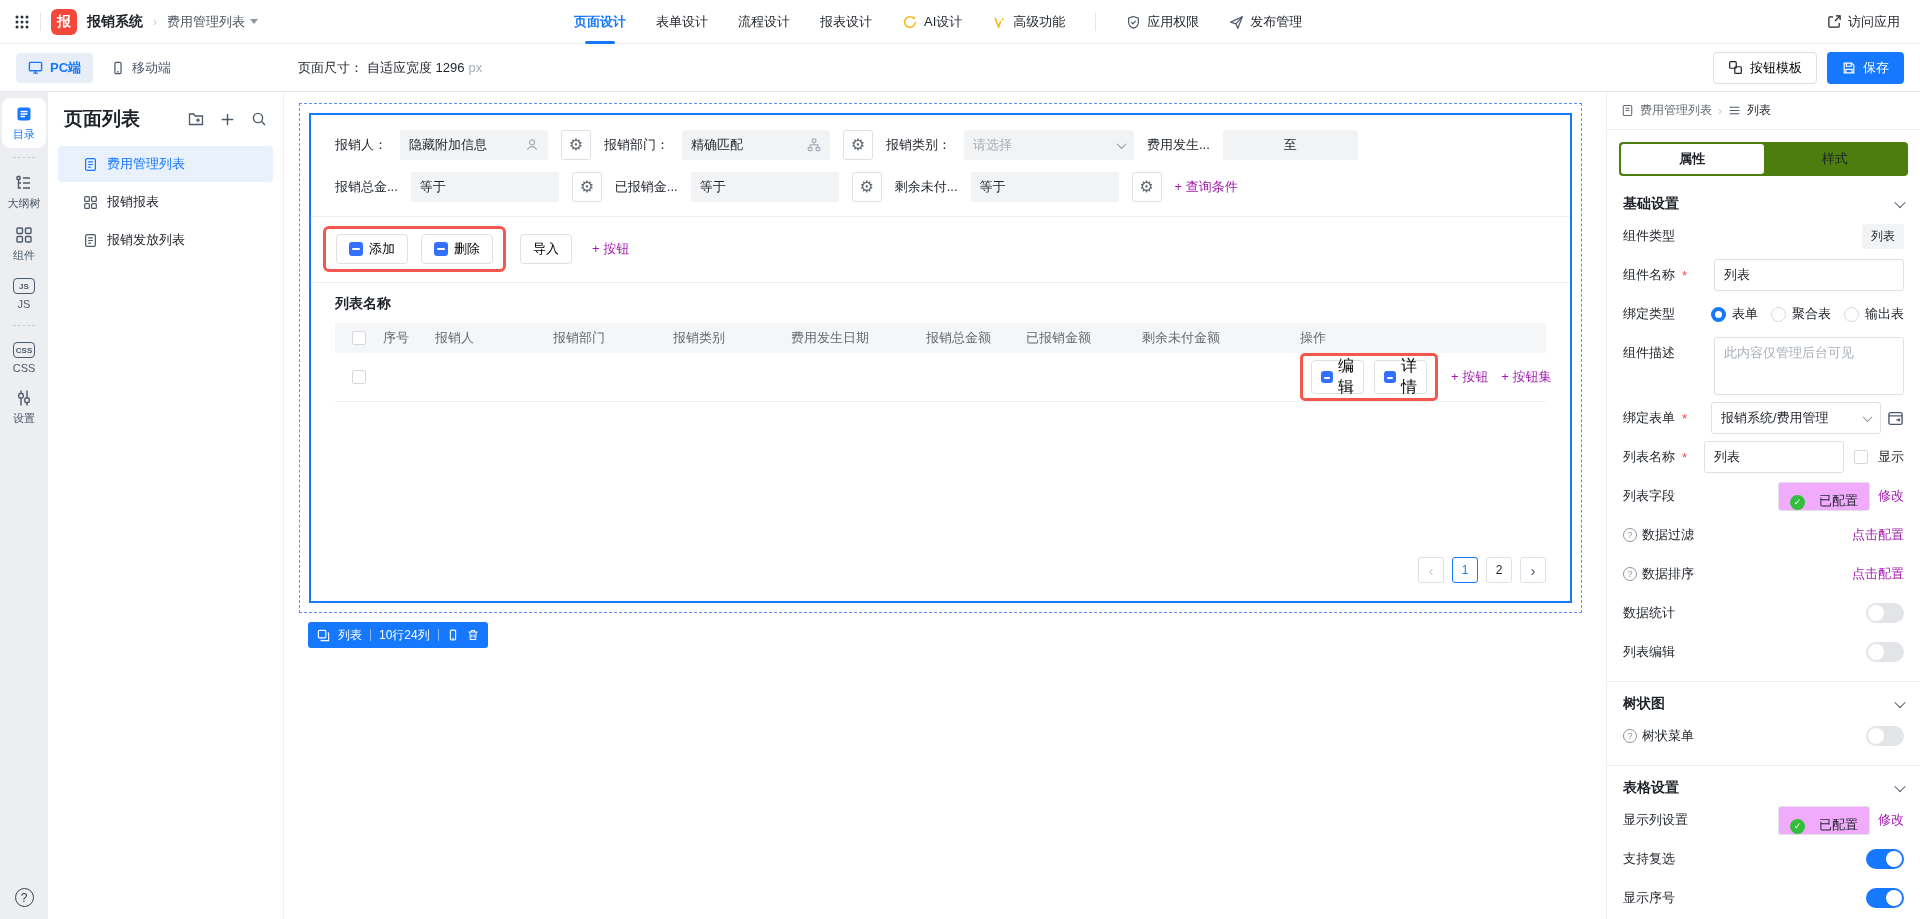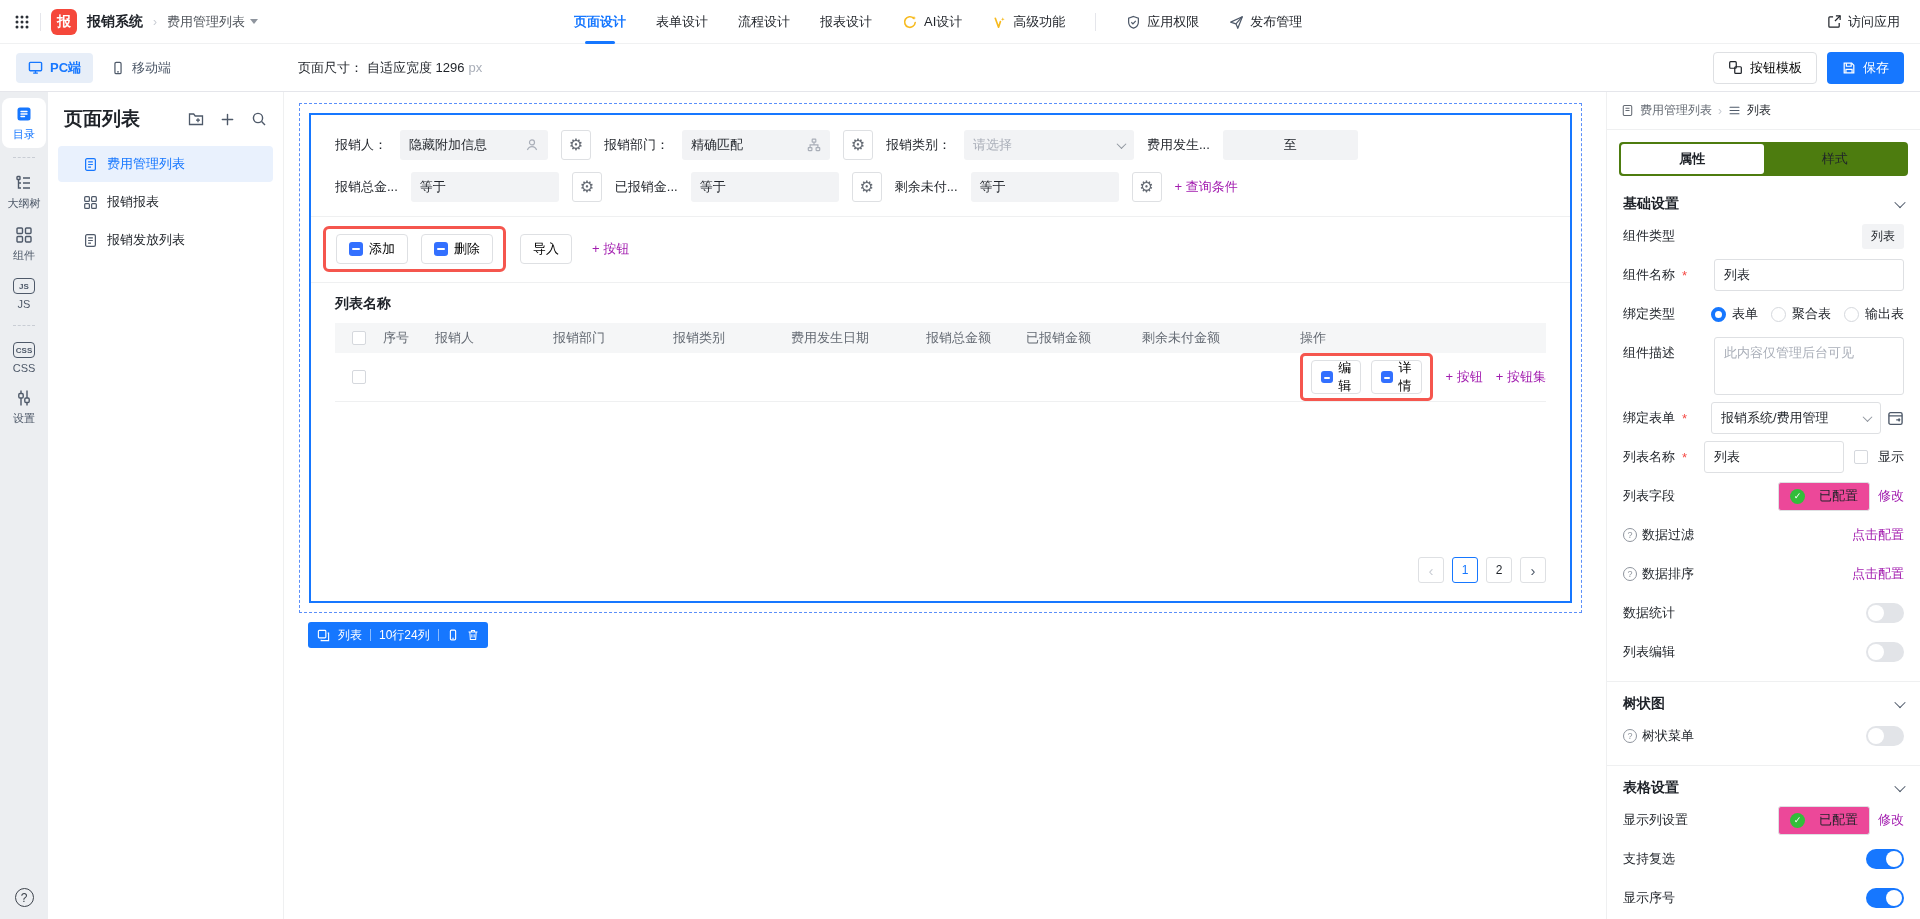--- a/index.html
+++ b/index.html
@@ -78,21 +78,21 @@
   .cbtn{height:30px;border:1px solid #dee0e3;border-radius:4px;background:#fff;padding:0 12px;display:flex;align-items:center;gap:6px;font-size:13px;cursor:pointer}
   .miniicon{width:14px;height:14px;background:#3370ff;border-radius:3px;position:relative;flex:none}
   .miniicon::before{content:"";position:absolute;left:3px;right:3px;top:6px;height:2px;background:#fff;border-radius:1px}
   .list-title{font-weight:bold;font-size:14px;margin:12px 0 10px}
   .tgrid{display:grid;grid-template-columns:48px 52px 118px 120px 118px 135px 100px 116px 158px 1fr;align-items:center}
   .thead{background:#f5f6f7;height:30px;color:#646a73}
   .trow{min-height:48px;border-bottom:1px solid #eff0f1}
   .cbx{width:14px;height:14px;border:1px solid #d5d8dd;border-radius:2px;background:#fff;margin:0 auto;cursor:pointer}
   .ops{display:flex;align-items:center;gap:13px}
   .redbox-sm{border:3px solid #f5564e;border-radius:5px;padding:4px 8px;display:flex;gap:10px;align-items:center}
-  .cbtn-sm{height:27px;padding:16px 9px;gap:5px;font-size:13px}
+  .cbtn-sm{height:27px;padding:16px 9px;gap:5px;font-size:16px}
   .spacer{flex:1}
   .pager{display:flex;justify-content:flex-end;gap:8px;align-items:center;padding:4px 0 8px}
   .page-box{min-width:26px;height:26px;border:1px solid #dee0e3;border-radius:3px;display:flex;align-items:center;justify-content:center;font-size:12px;background:#fff;color:#1f2329;cursor:pointer;padding:0 4px}
   .page-box.on{border-color:#1677ff;color:#1677ff}
   .arr-prev::before{content:"‹";font-size:15px;color:#c9cdd4}
   .arr-next::before{content:"›";font-size:15px;color:#4e5969}
   .tagpill{margin:9px 0 0 9px;display:inline-flex;align-items:center;height:26px;background:#1677ff;border-radius:3px;color:#fff;font-size:12px;padding:0 9px;gap:8px;cursor:pointer}
   .tagsep{width:1px;height:12px;background:rgba(255,255,255,.5)}
 
   
@@ -112,21 +112,21 @@
   .pright{margin-left:auto;display:flex;align-items:center;gap:8px}
   .badge{background:#f2f3f5;border-radius:3px;padding:4px 9px;font-size:12px}
   .pinput{width:190px;height:32px;border:1px solid #dee0e3;border-radius:3px;padding:0 9px;font-size:13px;font-family:inherit;color:#1f2329;outline:none}
   .pinput.w140{width:140px}
   .ptextarea{width:190px;height:58px;border:1px solid #dee0e3;border-radius:3px;padding:6px 9px;font-size:13px;font-family:inherit;color:#1f2329;resize:none;outline:none}
   .ptextarea::placeholder,.pinput::placeholder{color:#a9aeb8}
   .radio{width:15px;height:15px;border:1px solid #d5d8dd;border-radius:50%;background:#fff;flex:none;cursor:pointer}
   .radio.on{border:4.5px solid #1677ff}
   .ropt{display:flex;align-items:center;gap:6px}
   .pselect{width:170px;height:32px;border:1px solid #dee0e3;border-radius:3px;display:flex;align-items:center;justify-content:space-between;padding:0 9px;cursor:pointer}
-  .confbox{height:29px;border:1px solid #dee0e3;border-radius:3px;display:flex;align-items:center;gap:14px;padding:0 11px;background:#ec4899;cursor:pointer}
+  .confbox{height:29px;border:1px solid #dee0e3;border-radius:3px;display:flex;align-items:flex-end;gap:14px;padding:0 11px;background:#f0abfc;cursor:pointer}
   .gcheck{width:15px;height:15px;border-radius:50%;background:#32bd3a;color:#fff;display:flex;align-items:center;justify-content:center;font-size:9px;flex:none}
   .gcheck::before{content:"✓"}
   .switch{width:38px;height:20px;border-radius:11px;background:#e2e4e8;position:relative;cursor:pointer;flex:none}
   .switch::after{content:"";position:absolute;width:16px;height:16px;border-radius:50%;background:#fff;top:2px;left:2px}
   .switch.on{background:#1677ff}
   .switch.on::after{left:20px}
   .sec-div{height:1px;background:#eff0f1;margin:13px -16px}
   .qicon{width:14px;height:14px;border:1px solid #8f959e;border-radius:50%;display:inline-flex;align-items:center;justify-content:center;font-size:9px;color:#8f959e;flex:none}
   .qicon::before{content:"?"}
   .chev-s{width:7px;height:7px;border-right:1.4px solid #8f959e;border-bottom:1.4px solid #8f959e;transform:rotate(45deg) translate(-1px,-1px)}

